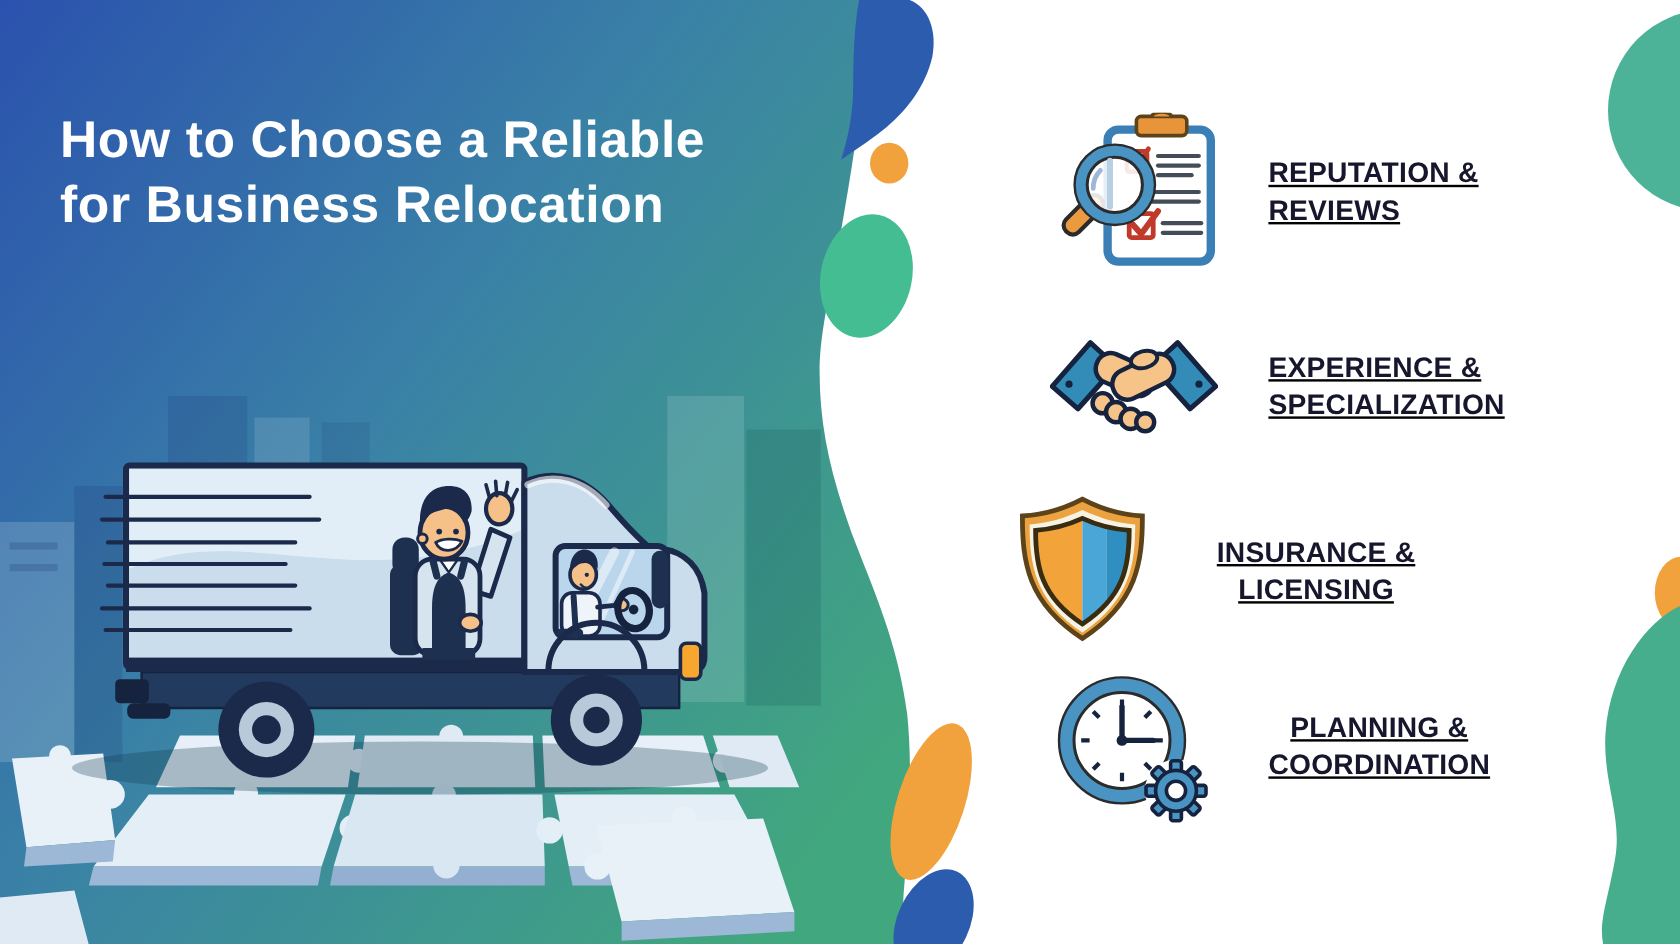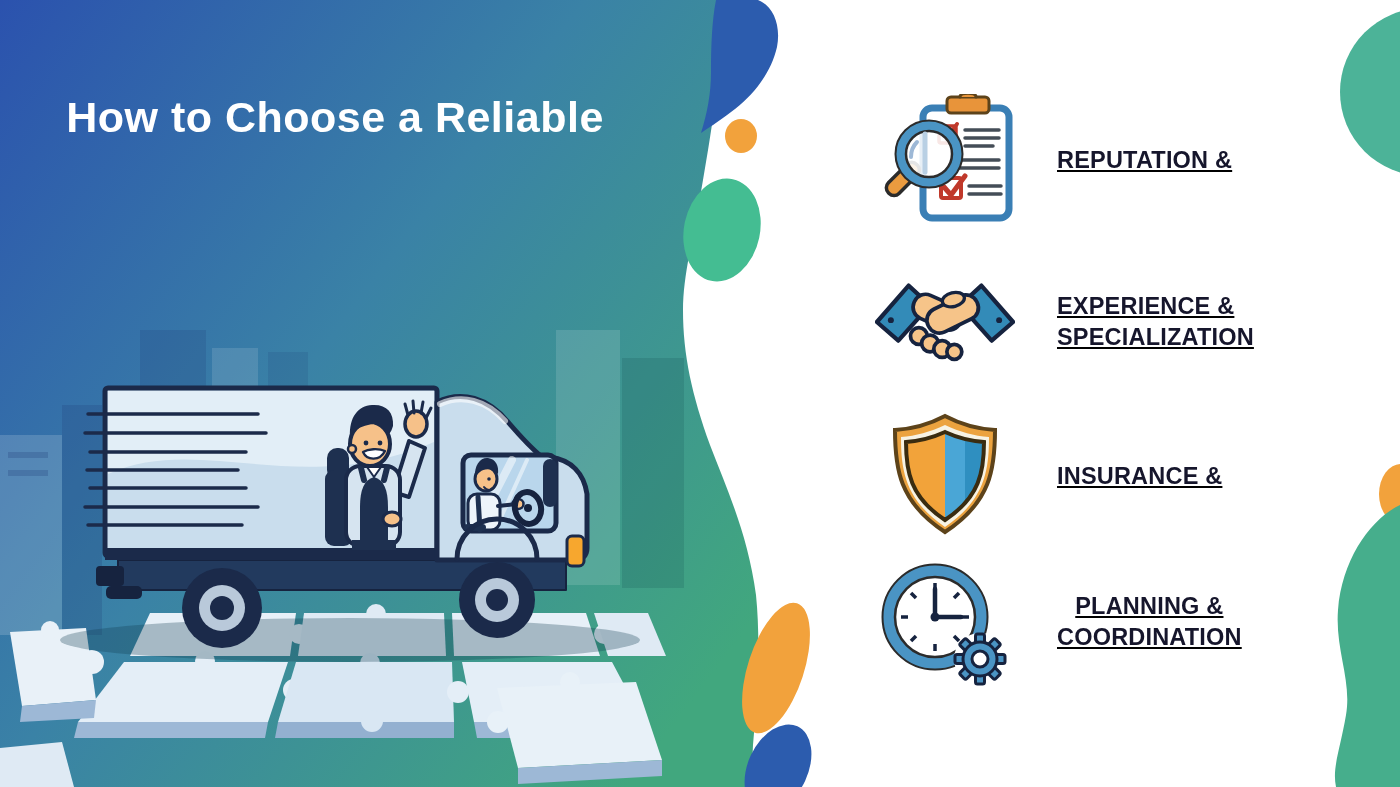--- a/index.html
+++ b/index.html
@@ -1,19 +1,19 @@
 <!DOCTYPE html>
 <html style="--gradient_start: #2b52ae; --gradient_mid: #3a82a6; --gradient_end: #41a77e; --title_text: #ffffff; --label_text: #16162c; --blob_blue: #2c5cae; --blob_orange: #f2a23c; --blob_green: #44bd92; --corner_green: #4cb398; --truck_outline: #1b2a4a; --truck_body: #c9dded; --icon_blue: #4a94c4; --icon_orange: #ee9f3c; --check_red: #c0392b;"><head>
 <meta charset="utf-8">
 <style>
   html,body{margin:0;padding:0;}
   body{width:1400px;height:787px;overflow:hidden;background:#ffffff;font-family:"Liberation Sans",sans-serif;position:relative;}
   .canvas{position:absolute;inset:0;}
   .bg-svg{position:absolute;left:0;top:0;}
-  .title{position:absolute;left:50px;top:90px;width:570px;margin:0;text-align:center;color:var(--title_text,#ffffff);font-size:43px;line-height:54px;font-weight:bold;letter-spacing:0.5px;}
+  .title{position:absolute;left:50px;top:90px;width:570px;margin:0;text-align:left;color:var(--title_text,#ffffff);font-size:43px;line-height:54px;font-weight:bold;letter-spacing:0.5px;}
   .title span{display:block;}
   .item-row{position:absolute;display:flex;align-items:center;text-decoration:underline;}
   .icon-box{width:140px;height:132px;display:flex;align-items:center;justify-content:center;}
   .item-label{margin-left:42px;color:var(--label_text,#16162c);font-size:23.5px;line-height:31px;font-weight:bold;letter-spacing:0.2px;}
   .item-label span{display:block;}
 </style>
 </head>
 <body>
 
 <div class="canvas">
@@ -187,20 +187,21 @@
 
   <g>
     <circle cx="1424" cy="92" r="84" fill="#4cb398"></circle>
     <ellipse cx="1401" cy="494" rx="22" ry="30" fill="#f2a23c"></ellipse>
     <path d="M1400,505 C1372,518 1342,558 1338,610 C1335,650 1352,680 1346,715 C1340,750 1332,768 1336,787 L1400,787 Z" fill="#46ae8c"></path>
   </g>
 </svg>
 
 <h1 class="title">
   <span>How to Choose a Reliable</span>
+  <span>for Business Relocation</span>
 </h1>
 
 <div class="item-row" style="left:875px;top:94px;">
   <div class="icon-box">
     <svg width="136" height="132" viewBox="0 0 136 132">
       <g stroke-linejoin="round" stroke-linecap="round">
         <rect x="46" y="14" width="86" height="110" rx="9" fill="#ffffff" stroke="#3a7fb5" stroke-width="7"></rect>
         <rect x="70" y="3" width="42" height="16" rx="4" fill="#e8943a" stroke="#5d431a" stroke-width="3"></rect>
         <path d="M83,3 C83,-2 99,-2 99,3" fill="#e8943a" stroke="#5d431a" stroke-width="3"></path>
         <rect x="62" y="32" width="17" height="17" rx="2" fill="#ffffff" stroke="#c0392b" stroke-width="3.5"></rect>
@@ -218,20 +219,21 @@
         <circle cx="52" cy="60" r="33" fill="#ffffff" fill-opacity="0.88" stroke="#2b2b2b" stroke-width="3"></circle>
         <circle cx="52" cy="60" r="28" fill="none" stroke="#4a94c4" stroke-width="9"></circle>
         <circle cx="52" cy="60" r="23" fill="none" stroke="#2b2b2b" stroke-width="2.5"></circle>
         <path d="M40,48 C36,52 34,58 34,63" fill="none" stroke="#9db8d6" stroke-width="4"></path>
         <line x1="48" y1="40" x2="48" y2="78" stroke="#b9d0e4" stroke-width="5"></line>
       </g>
     </svg>
   </div>
   <div class="item-label">
     <span>REPUTATION &amp;</span>
+    <span>REVIEWS</span>
   </div>
 </div>
 
 <div class="item-row" style="left:875px;top:256px;">
   <div class="icon-box">
     <svg width="150" height="100" viewBox="0 0 150 100">
       <g stroke-linejoin="round" stroke-linecap="round">
         <polygon points="2,50 36,11 59,32 25,70" fill="#338bb8" stroke="#16233f" stroke-width="4.5"></polygon>
         <circle cx="17" cy="48" r="3.2" fill="#16233f"></circle>
         <polygon points="148,50 114,11 91,32 125,70" fill="#338bb8" stroke="#16233f" stroke-width="4.5"></polygon>
@@ -245,40 +247,41 @@
         <circle cx="85" cy="82" r="8" fill="#f6c489" stroke="#16233f" stroke-width="4"></circle>
       </g>
     </svg>
   </div>
   <div class="item-label">
     <span>EXPERIENCE &amp;</span>
     <span>SPECIALIZATION</span>
   </div>
 </div>
 
-<div class="item-row" style="left:875px;top:410px;text-align:center;">
+<div class="item-row" style="left:832px;top:410px;text-align:center;">
   <div class="icon-box">
     <svg width="120" height="128" viewBox="0 0 120 128">
       <defs>
         <clipPath id="shieldClip">
           <path d="M60,20 C73,26 86,29 99,30 C99,59 95,85 60,108 C25,85 21,59 21,30 C34,29 47,26 60,20 Z"></path>
         </clipPath>
       </defs>
       <path d="M60,4 C77,13 93,17 110,18 C110,56 106,90 60,120 C14,90 10,56 10,18 C27,17 43,13 60,4 Z" fill="#eca33f" stroke="#5d431a" stroke-width="4"></path>
       <path d="M60,13 C75,20 89,24 104,25 C104,58 100,88 60,115 C20,88 16,58 16,25 C31,24 45,20 60,13 Z" fill="#f7f3e4" stroke="none"></path>
       <g clip-path="url(#shieldClip)">
         <rect x="10" y="10" width="50" height="110" fill="#f2a33a"></rect>
         <rect x="60" y="10" width="20" height="110" fill="#4aa6d6"></rect>
         <rect x="80" y="10" width="30" height="110" fill="#2f8fc0"></rect>
       </g>
       <path d="M60,20 C73,26 86,29 99,30 C99,59 95,85 60,108 C25,85 21,59 21,30 C34,29 47,26 60,20 Z" fill="none" stroke="#3a2c10" stroke-width="4"></path>
     </svg>
   </div>
   <div class="item-label">
     <span>INSURANCE &amp;</span>
+    <span>LICENSING</span>
   </div>
 </div>
 
 <div class="item-row" style="left:875px;top:556px;text-align:center;">
   <div class="icon-box">
     <svg width="136" height="130" viewBox="0 0 136 130">
       <g>
         <circle cx="58" cy="60" r="52" fill="#ffffff" stroke="#2b2b2b" stroke-width="3"></circle>
         <circle cx="58" cy="60" r="46" fill="none" stroke="#4a94c4" stroke-width="11"></circle>
         <circle cx="58" cy="60" r="40" fill="none" stroke="#2b2b2b" stroke-width="2.5"></circle>

